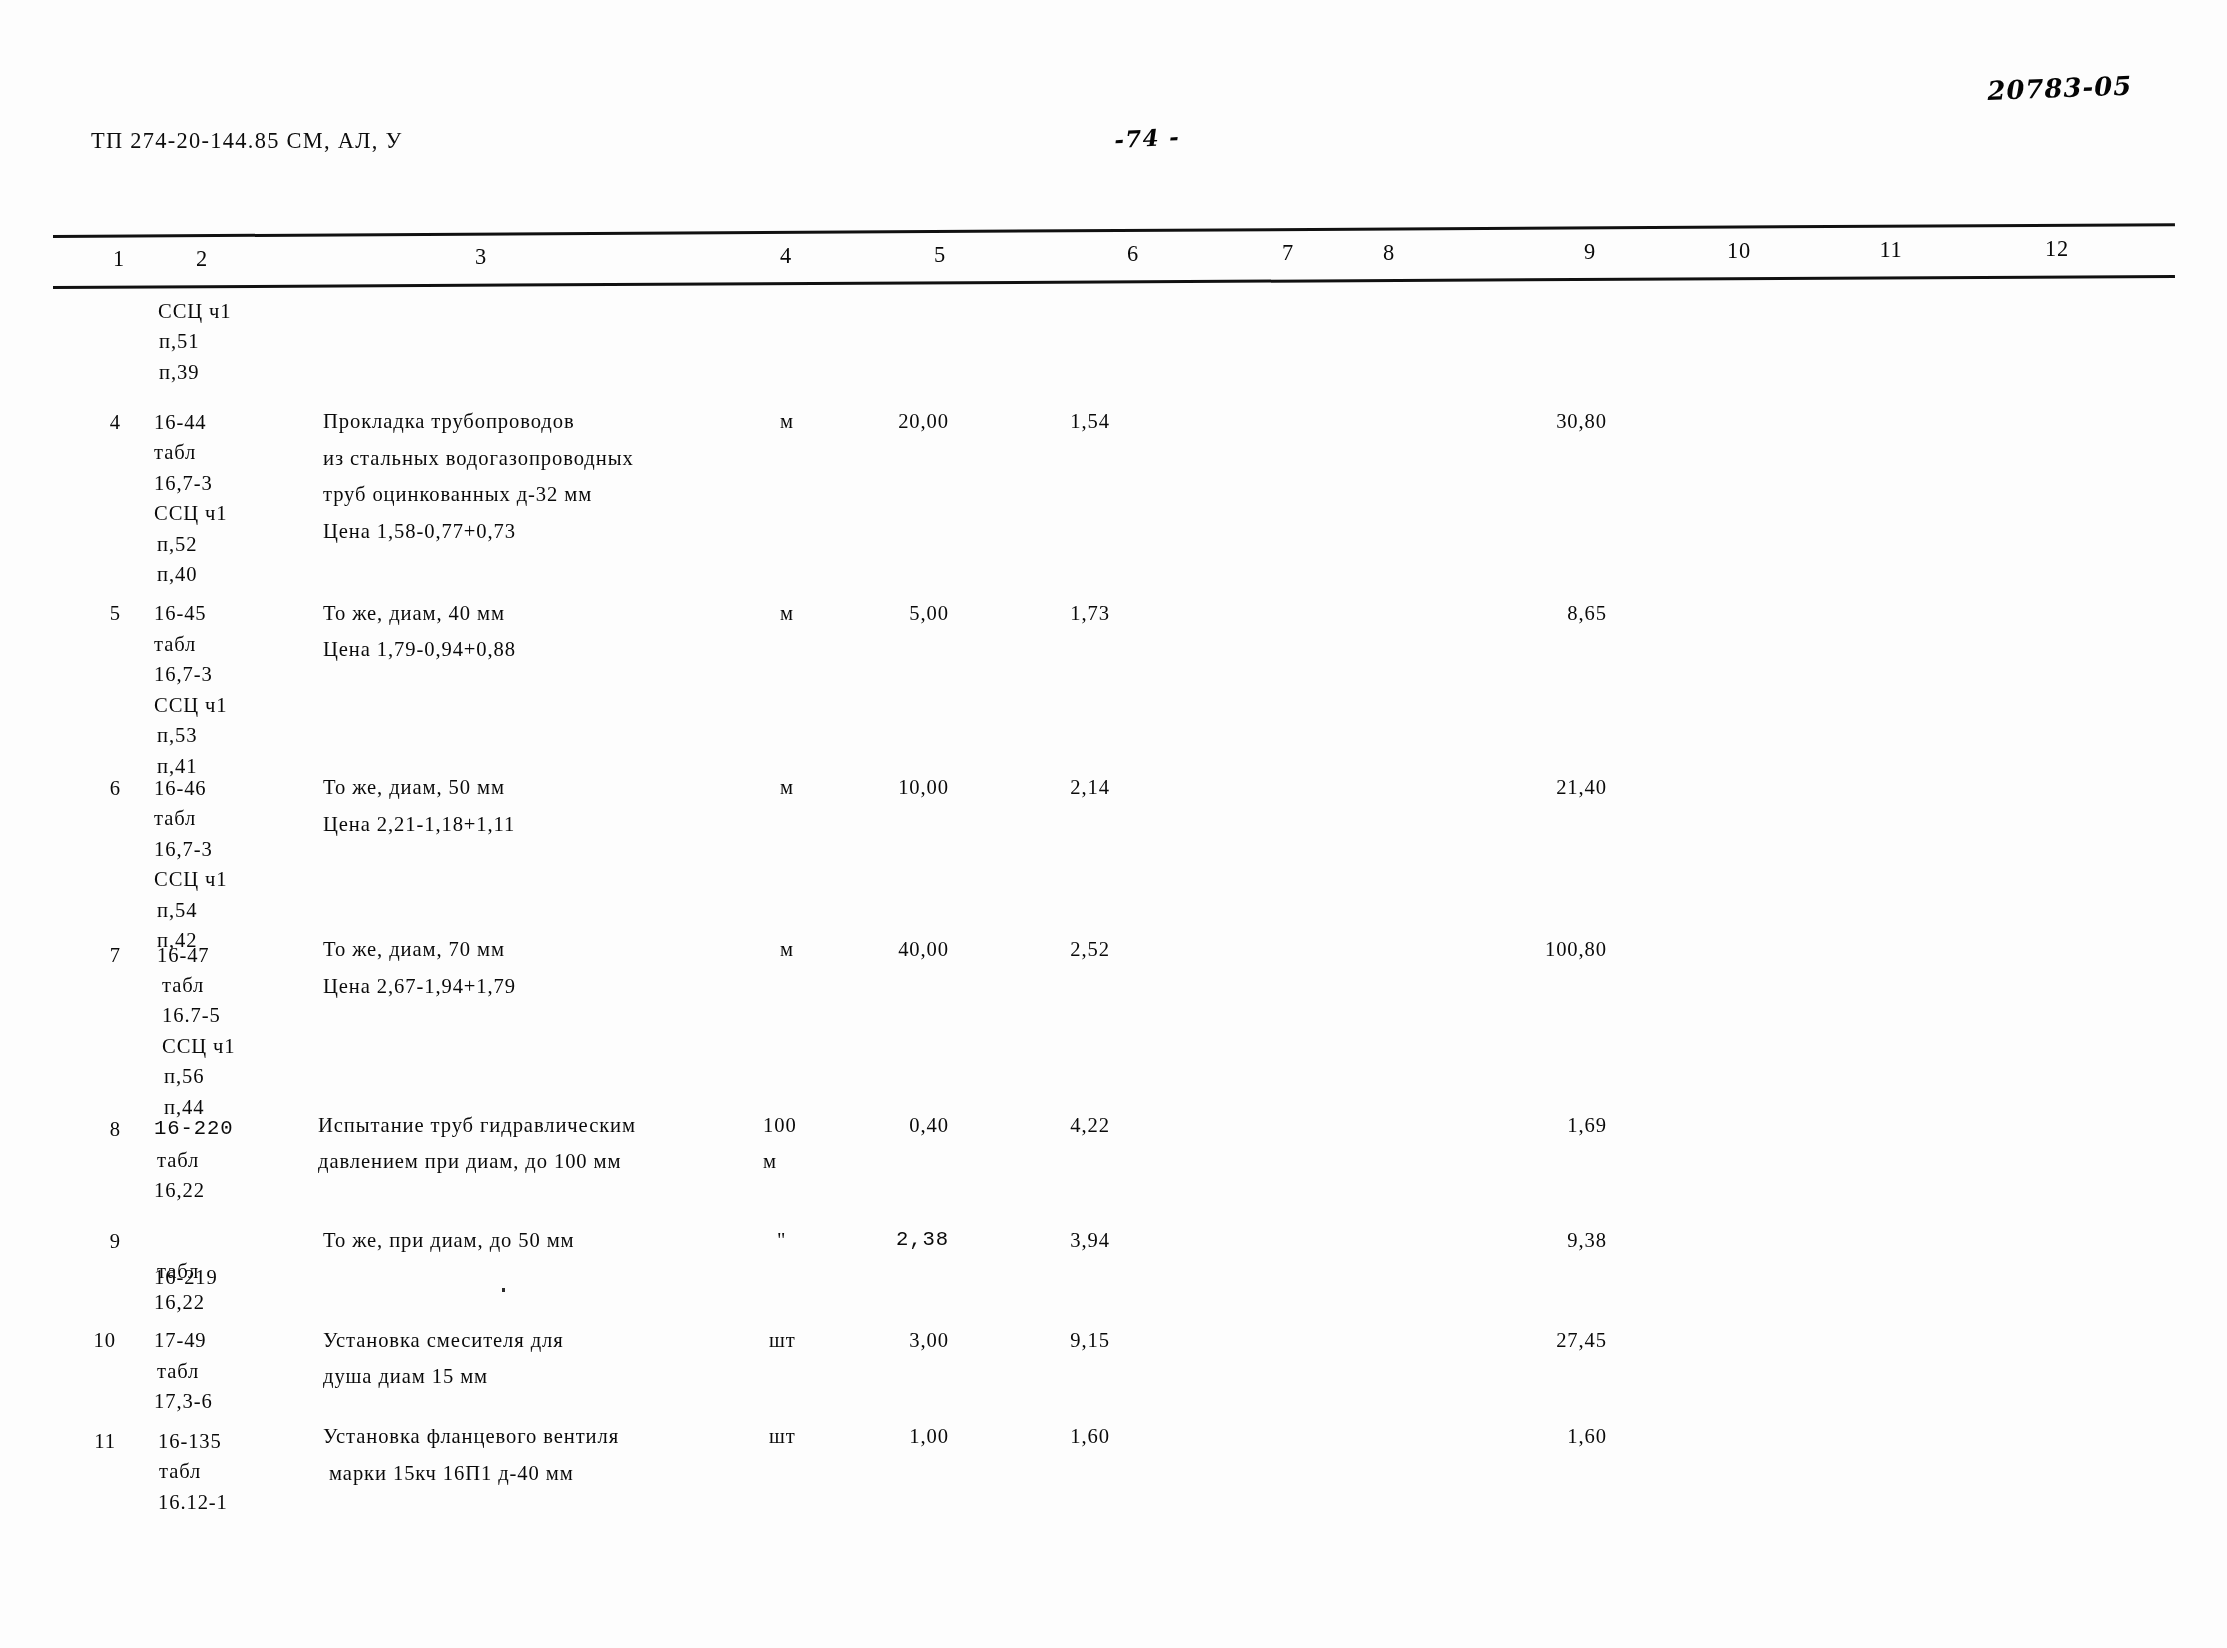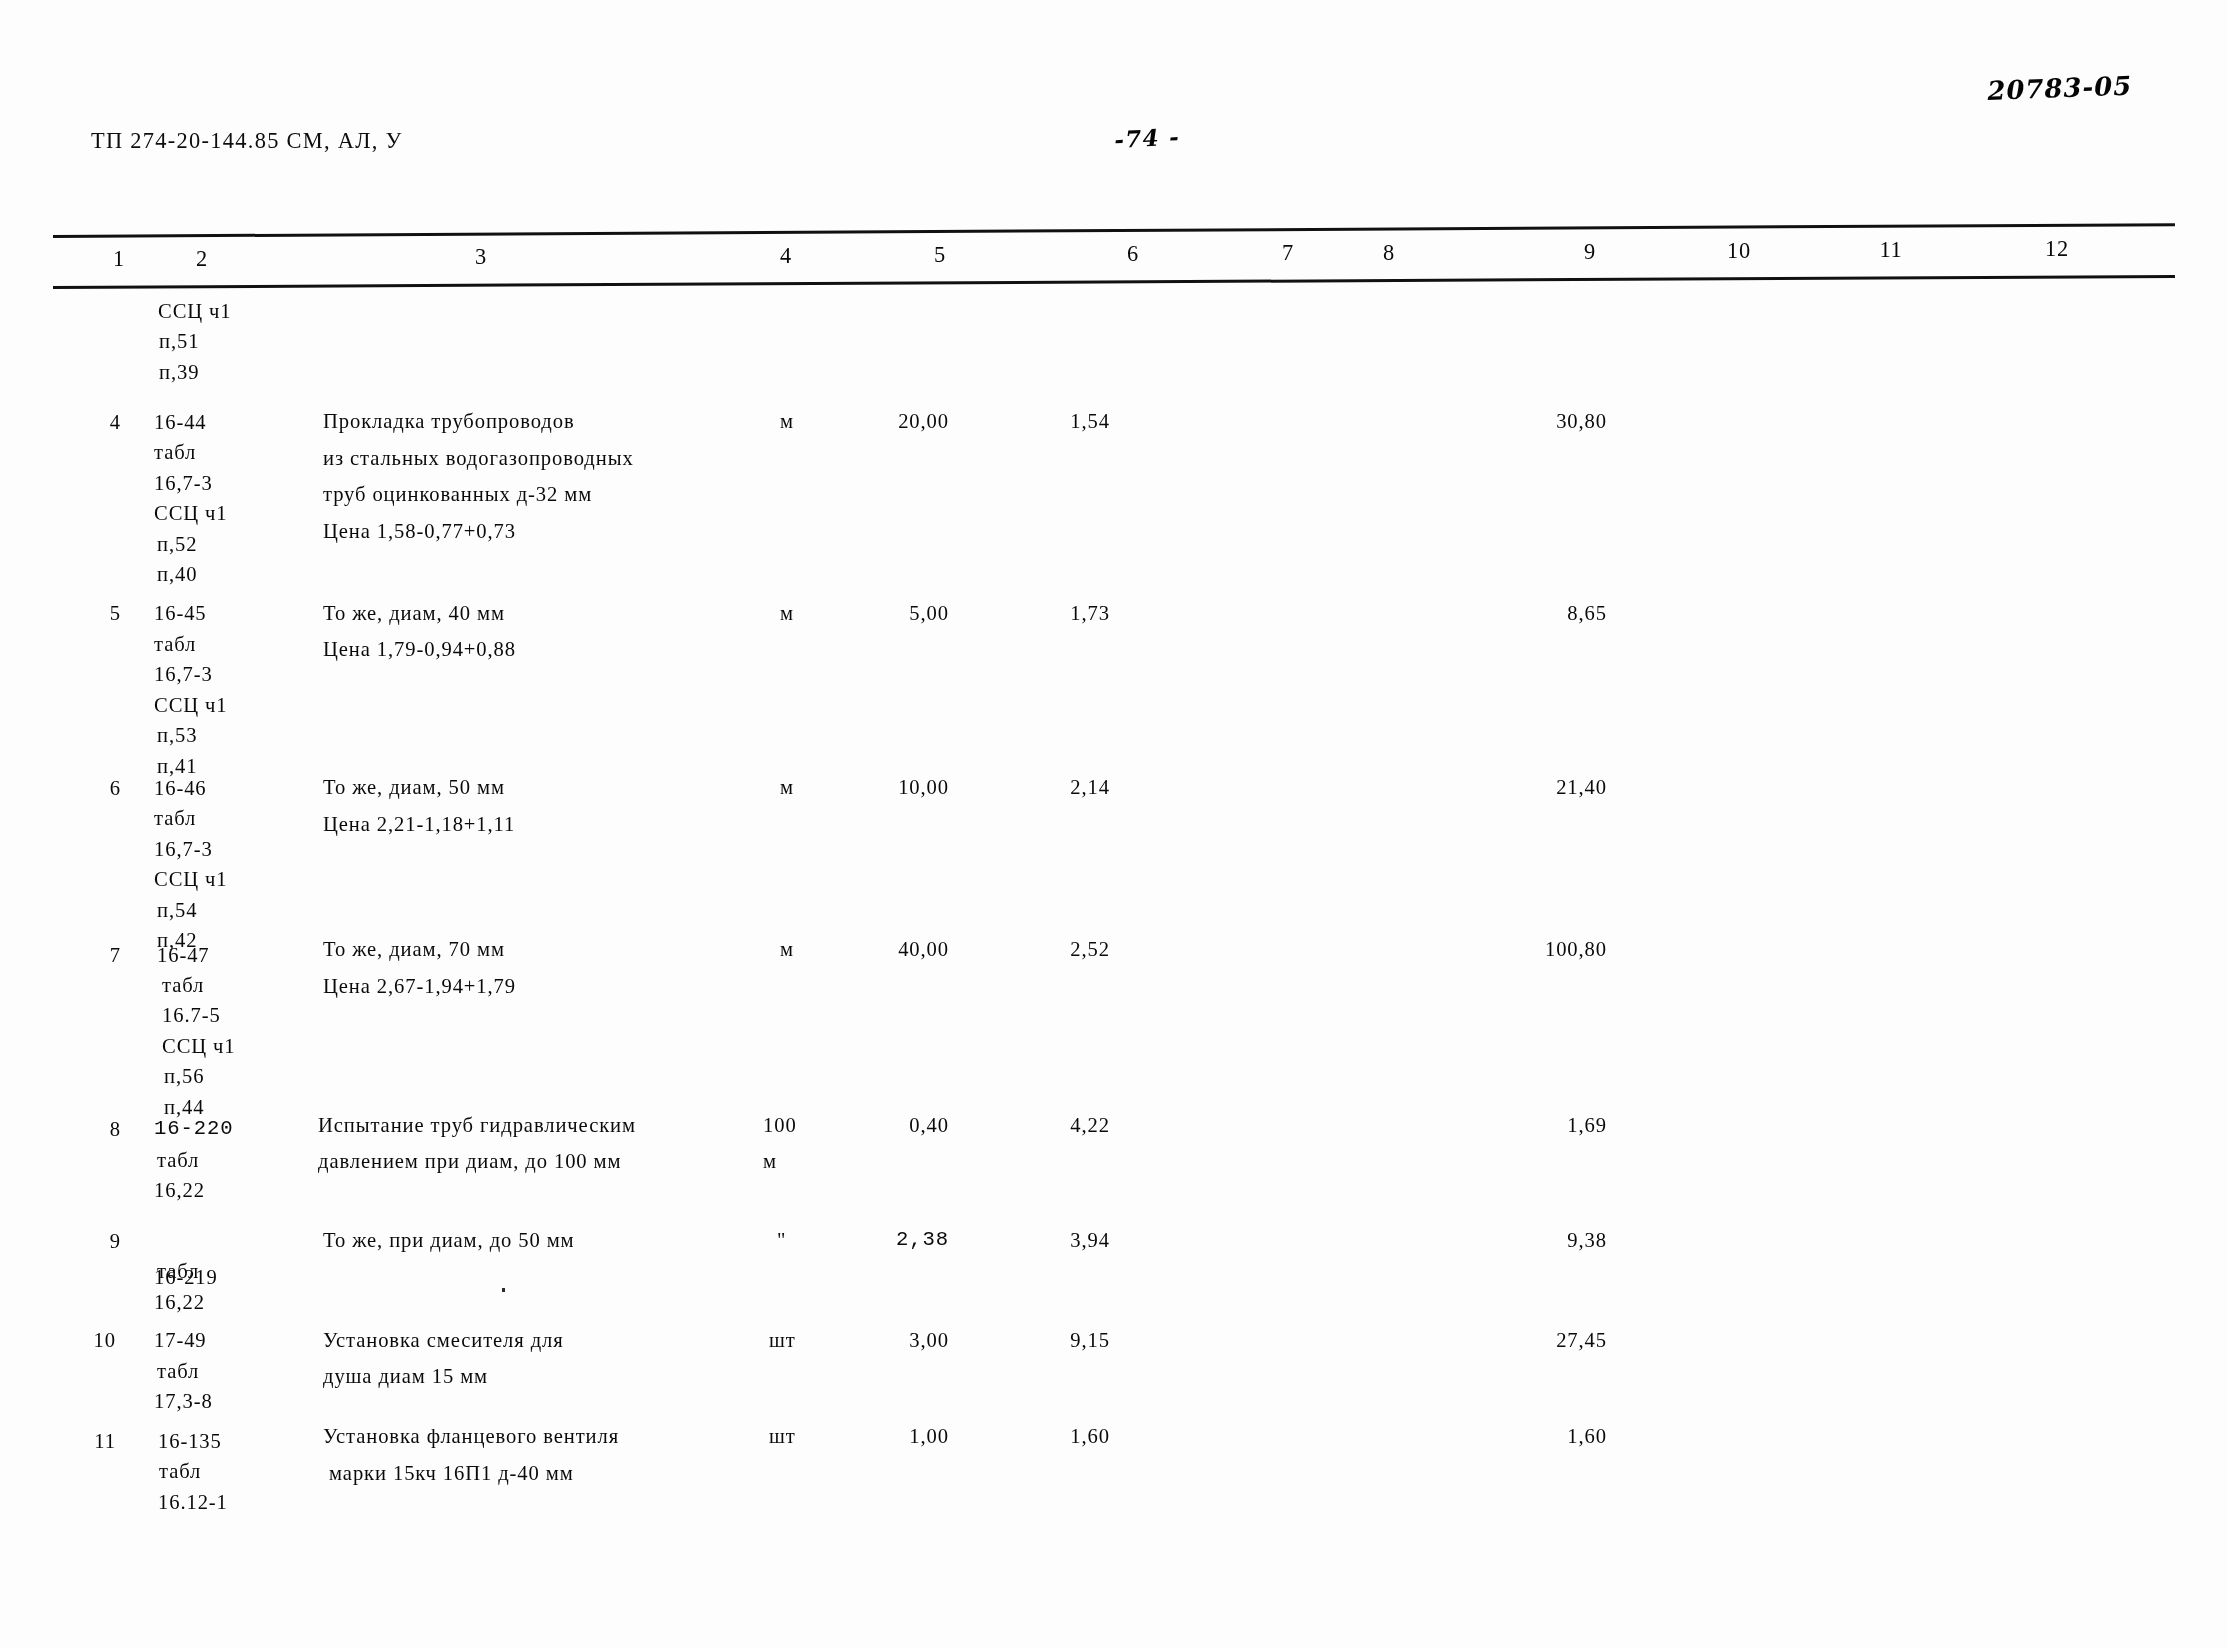--- a/index.html
+++ b/index.html
@@ -219,21 +219,21 @@
     <div class="t mono unit" style="left:777px; top:1230px;">"</div>
     <div class="t mono num" style="left:846px; top:1230px; width:103px;font-family:Liberation Mono, monospace;">2,38</div>
     <div class="t mono num" style="left:1007px; top:1230px; width:103px;">3,94</div>
     <div class="t mono num" style="left:1477px; top:1230px; width:130px;">9,38</div>
   </div>
 
   <div>
     <div class="t mono idx" style="left:85px; top:1330px;">10</div>
     <div class="t mono code" style="left:154px; top:1330px;">17-49</div>
     <div class="t mono code" style="left:157px; top:1361px;">табл</div>
-    <div class="t mono code" style="left:154px; top:1391px;">17,3-8</div>
+    <div class="t mono code" style="left:154px; top:1391px;">17,3-6</div>
 
     <div class="t mono desc" style="left:323px; top:1330px;">Установка смесителя для</div>
     <div class="t mono desc" style="left:323px; top:1366px;">душа диам 15 мм</div>
 
     <div class="t mono unit" style="left:769px; top:1330px;">шт</div>
     <div class="t mono num" style="left:846px; top:1330px; width:103px;">3,00</div>
     <div class="t mono num" style="left:1007px; top:1330px; width:103px;">9,15</div>
     <div class="t mono num" style="left:1477px; top:1330px; width:130px;">27,45</div>
   </div>
 

